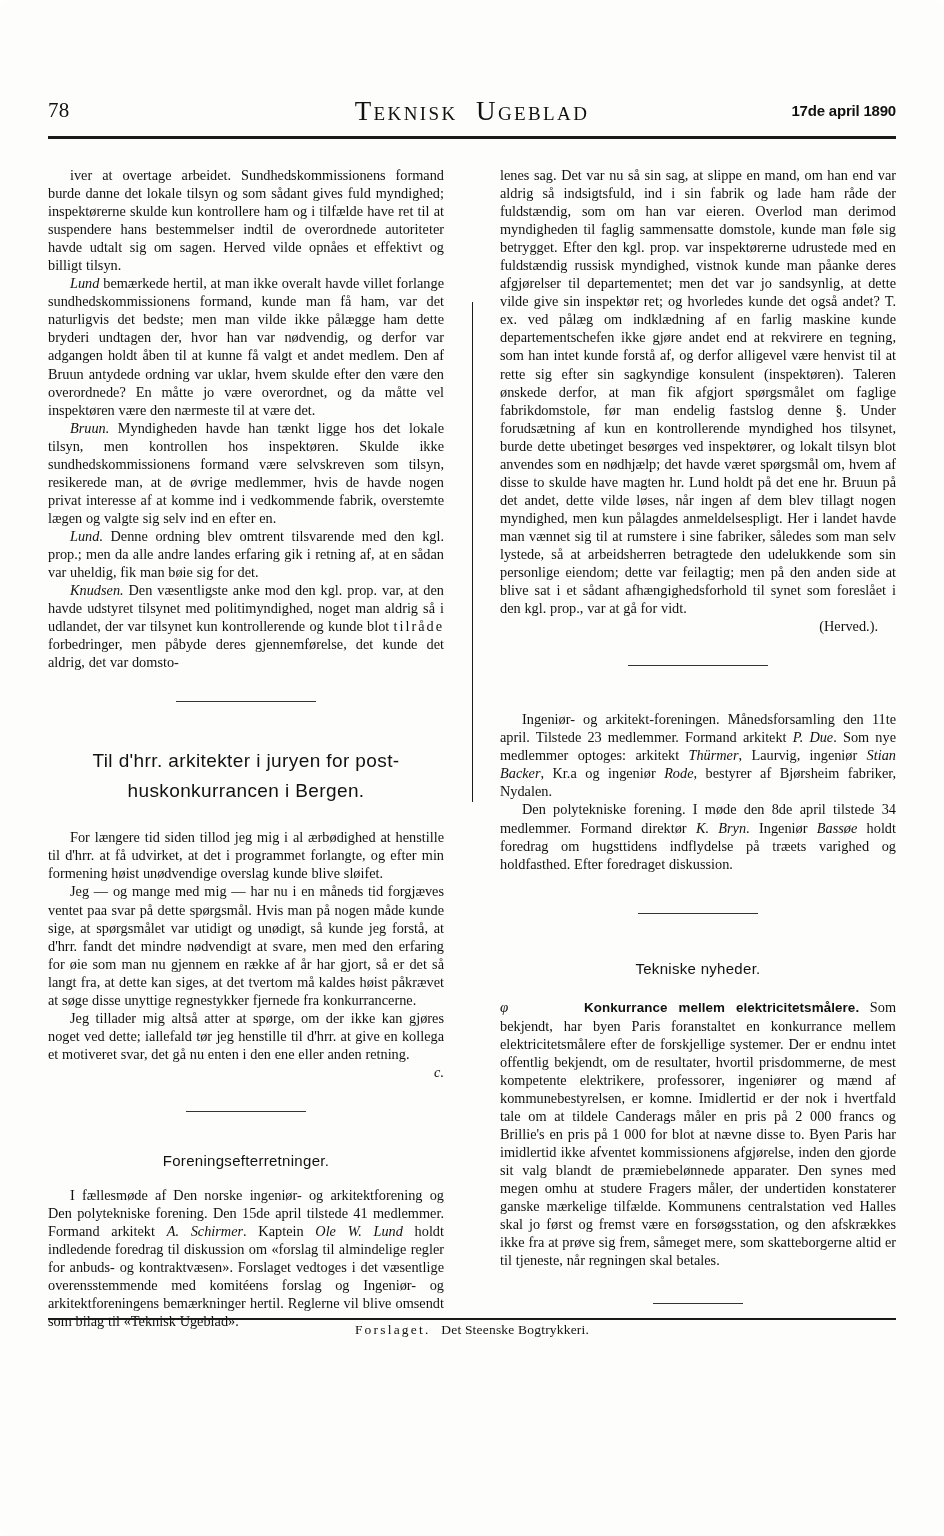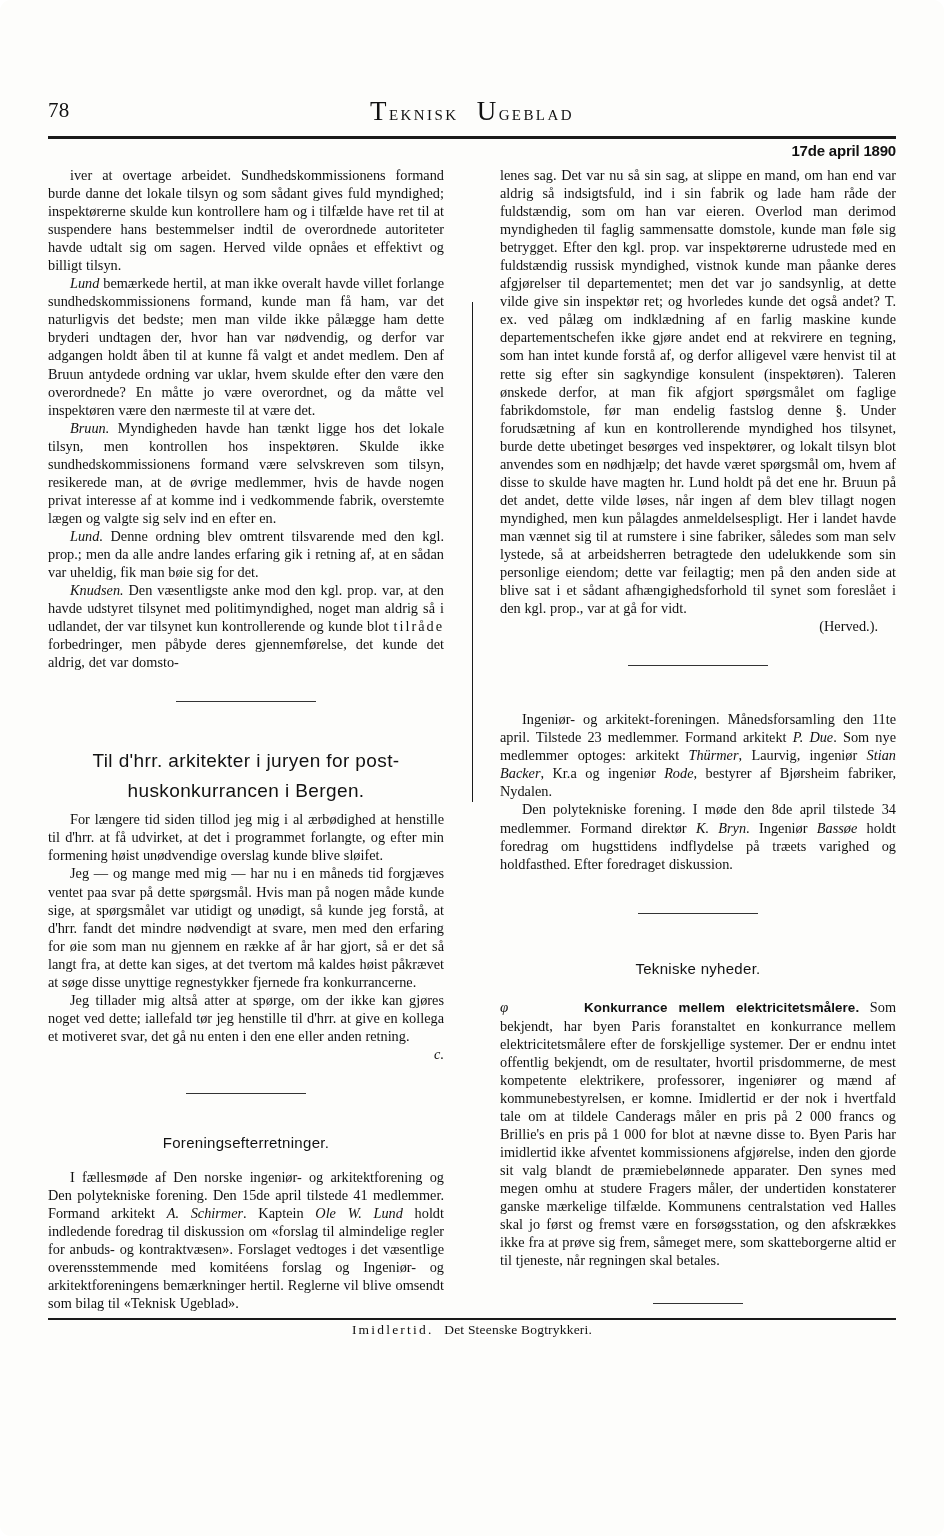--- a/index.html
+++ b/index.html
@@ -45,33 +45,32 @@
     left: 0;
     top: 0;
     width: 848px;
     text-align: center;
     font-family: "Liberation Serif", serif;
     font-size: 27px;
     letter-spacing: 2.4px;
     white-space: nowrap;
   }
   .journal-title .sc {
-    font-size: 15px;
+    font-size: 19px;
     letter-spacing: 2.4px;
   }
   .issue-date {
     position: absolute;
     right: 0;
     top: 6px;
     font-family: "Liberation Sans", sans-serif;
     font-size: 15px;
     font-weight: bold;
     letter-spacing: -0.2px;
     white-space: nowrap;
-    margin-top: 40px;
   }
   .masthead-rule {
     position: absolute;
     left: 48px;
     top: 136px;
     width: 848px;
     height: 3px;
     background: #1a1a1a;
   }
 
@@ -215,21 +214,21 @@
       <p class="body"><span class="it">Bruun</span><span class="it">.</span><span> Myndigheden havde han tænkt ligge hos det lokale tilsyn, men kontrollen hos inspektøren. Skulde ikke sundhedskommissionens formand være selvskreven som tilsyn, resikerede man, at de øvrige medlemmer, hvis de havde nogen privat interesse af at komme ind i vedkommende fabrik, overstemte lægen og valgte sig selv ind en efter en.</span></p>
 
       <p class="body"><span class="it">Lund</span><span class="it">.</span><span> Denne ordning blev omtrent tilsvarende med den kgl. prop.; men da alle andre landes erfaring gik i retning af, at en sådan var uheldig, fik man bøie sig for det.</span></p>
 
       <p class="body"><span class="it">Knudsen</span><span class="it">.</span><span> Den væsentligste anke mod den kgl. prop. var, at den havde udstyret tilsynet med politimyndighed, noget man aldrig så i udlandet, der var tilsynet kun kontrollerende og kunde blot </span><span class="spaced">tilråde</span><span> forbedringer, men påbyde deres gjennemførelse, det kunde det aldrig, det var domsto-</span></p>
 
       <div class="short-rule rule-w140" style="margin-top:30px;margin-bottom:44px;"></div>
 
       <h1 class="article-title"><span>Til d'hrr. arkitekter i juryen for post-</span><br><span>huskonkurrancen i Bergen.</span></h1>
 
-      <p class="body" style="margin-top:4px;">For længere tid siden tillod jeg mig i al ærbødighed at henstille til d'hrr. at få udvirket, at det i programmet forlangte, og efter min formening høist unødvendige overslag kunde blive sløifet.</p>
+      <p class="body" style="margin-top:22px;">For længere tid siden tillod jeg mig i al ærbødighed at henstille til d'hrr. at få udvirket, at det i programmet forlangte, og efter min formening høist unødvendige overslag kunde blive sløifet.</p>
       <p class="body">Jeg — og mange med mig — har nu i en måneds tid forgjæves ventet paa svar på dette spørgsmål. Hvis man på nogen måde kunde sige, at spørgsmålet var utidigt og unødigt, så kunde jeg forstå, at d'hrr. fandt det mindre nødvendigt at svare, men med den erfaring for øie som man nu gjennem en række af år har gjort, så er det så langt fra, at dette kan siges, at det tvertom må kaldes høist påkrævet at søge disse unyttige regnestykker fjernede fra konkurrancerne.</p>
       <p class="body">Jeg tillader mig altså atter at spørge, om der ikke kan gjøres noget ved dette; iallefald tør jeg henstille til d'hrr. at give en kollega et motiveret svar, det gå nu enten i den ene eller anden retning.</p>
       <p class="signature">c.</p>
 
       <div class="short-rule rule-w120" style="margin-top:30px;margin-bottom:38px;"></div>
 
       <h2 class="section-title">Foreningsefterretninger.</h2>
 
       <p class="body" style="margin-top:14px;"><span class="bd">I fællesmøde af Den norske ingeniør- og arkitektforening og Den polytekniske forening</span><span>. Den 15de april tilstede 41 medlemmer. Formand arkitekt </span><span class="it">A. Schirmer</span><span>. Kaptein </span><span class="it">Ole W. Lund</span><span> holdt indledende foredrag til diskussion om «forslag til almindelige regler for anbuds- og kontraktvæsen». Forslaget vedtoges i det væsentlige overensstemmende med komitéens forslag og Ingeniør- og arkitektforeningens bemærkninger hertil. Reglerne vil blive omsendt som bilag til «Teknisk Ugeblad».</span></p>
 
@@ -251,15 +250,15 @@
       <h2 class="section-title">Tekniske nyheder.</h2>
 
       <p class="body noindent" style="margin-top:18px;"><span class="news-marker">φ</span>&nbsp;&nbsp;&nbsp;<span class="news-lead">Konkurrance mellem elektricitetsmålere.</span><span> Som bekjendt, har byen Paris foranstaltet en konkurrance mellem elektricitetsmålere efter de forskjellige systemer. Der er endnu intet offentlig bekjendt, om de resultater, hvortil prisdommerne, de mest kompetente elektrikere, professorer, ingeniører og mænd af kommunebestyrelsen, er komne. Imidlertid er der nok i hvertfald tale om at tildele Canderags måler en pris på 2 000 francs og Brillie's en pris på 1 000 for blot at nævne disse to. Byen Paris har imidlertid ikke afventet kommissionens afgjørelse, inden den gjorde sit valg blandt de præmiebelønnede apparater. Den synes med megen omhu at studere Fragers måler, der undertiden konstaterer ganske mærkelige tilfælde. Kommunens centralstation ved Halles skal jo først og fremst være en forsøgsstation, og den afskrækkes ikke fra at prøve sig frem, såmeget mere, som skatteborgerne altid er til tjeneste, når regningen skal betales.</span></p>
 
       <div class="short-rule rule-w90" style="margin-top:34px;"></div>
 
     </div>
   </div>
 
   <div class="imprint-rule"></div>
-  <div class="imprint"><span class="place">Imidlertid.</span>&nbsp;&nbsp;&nbsp;<span>Det Steenske Bogtrykkeri.</span></div>
+  <div class="imprint"><span class="place">Forslaget.</span>&nbsp;&nbsp;&nbsp;<span>Det Steenske Bogtrykkeri.</span></div>
 
 </div>
 
 </body></html>

